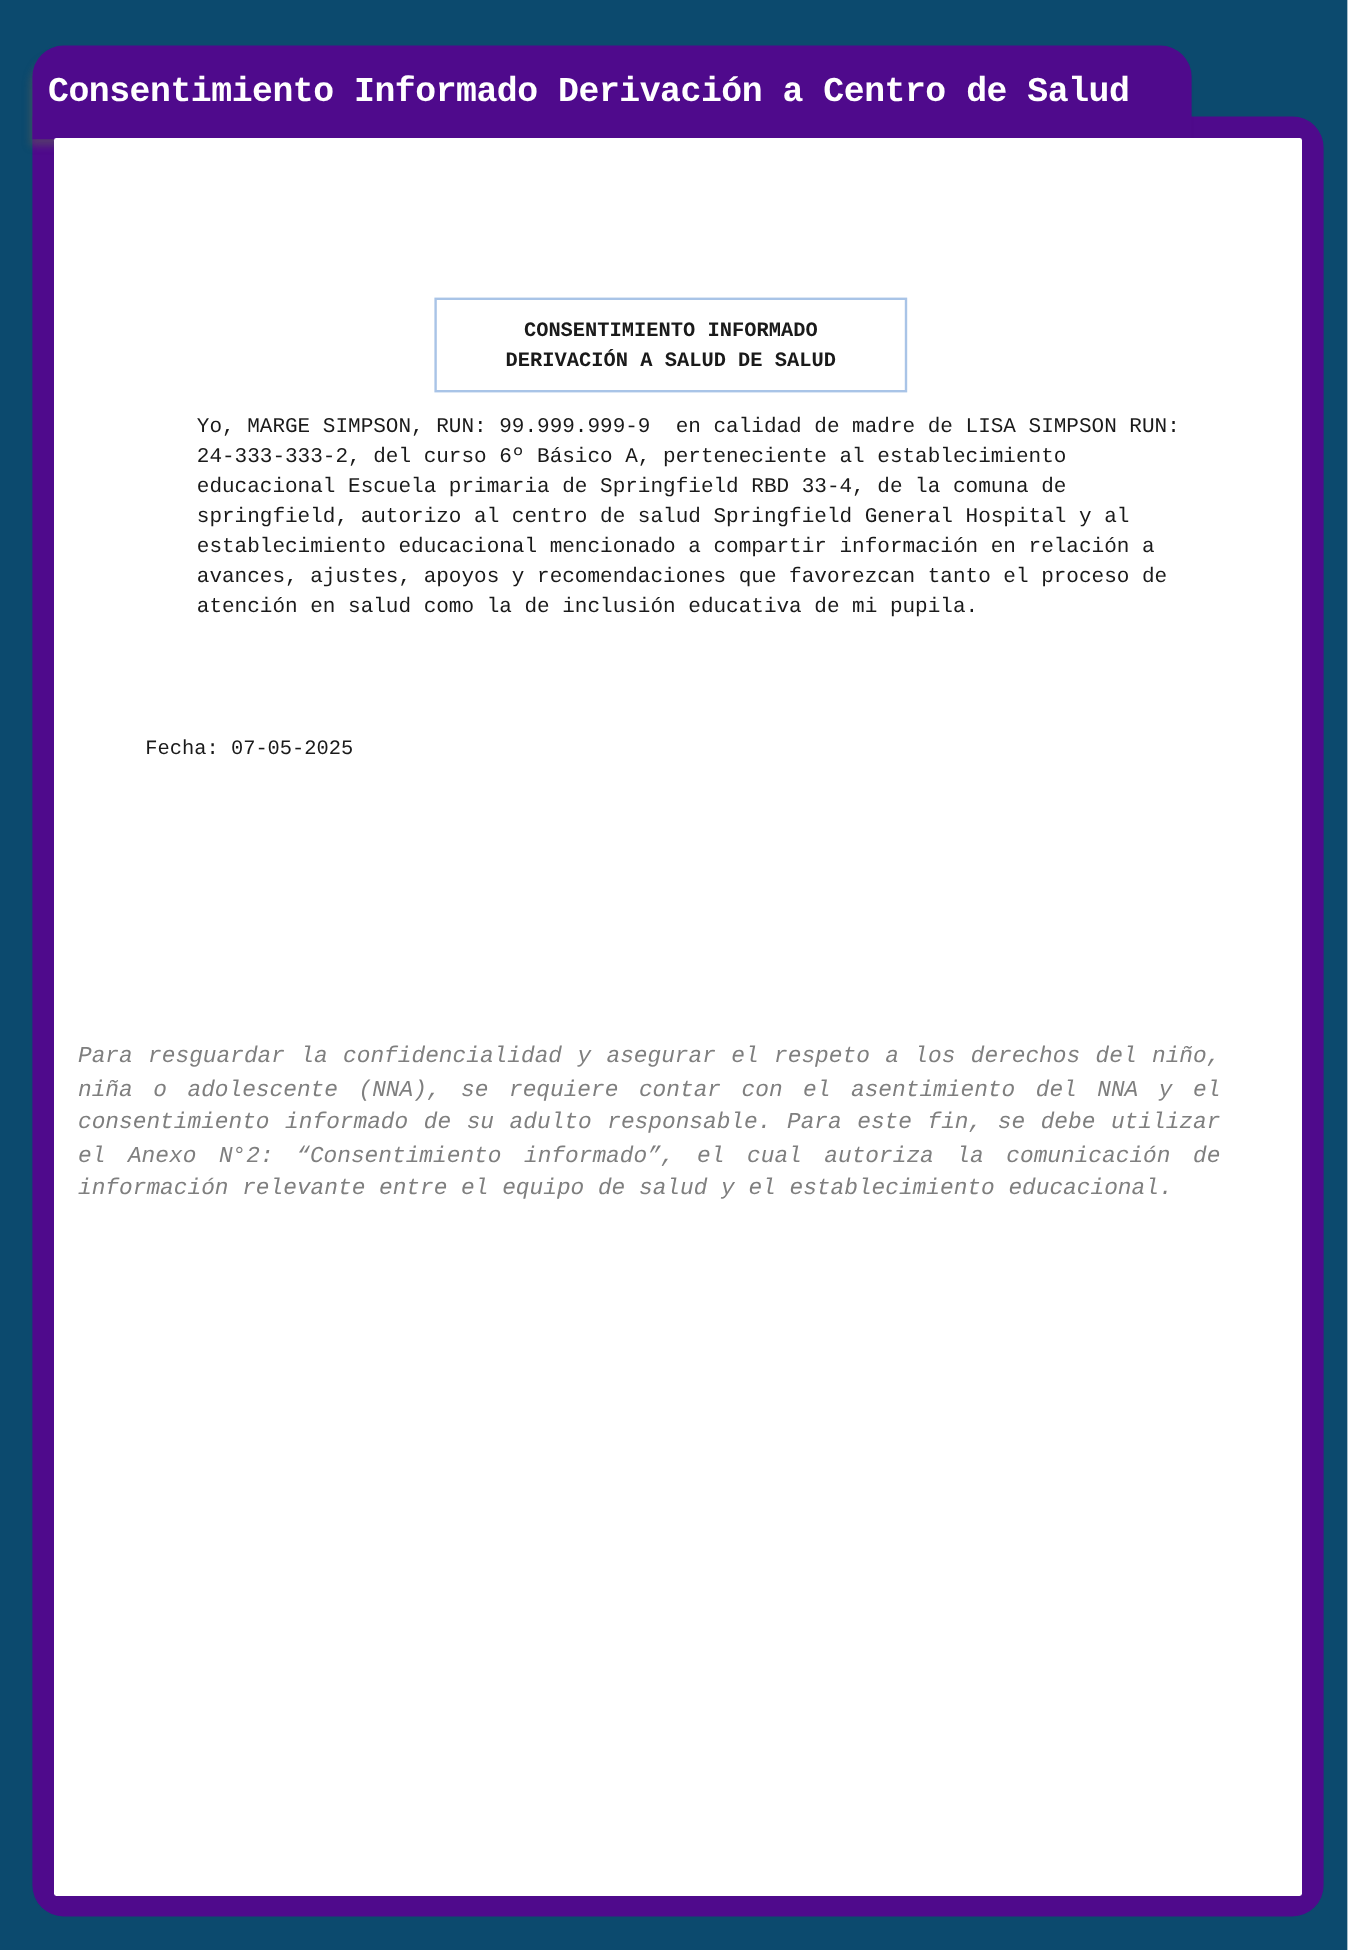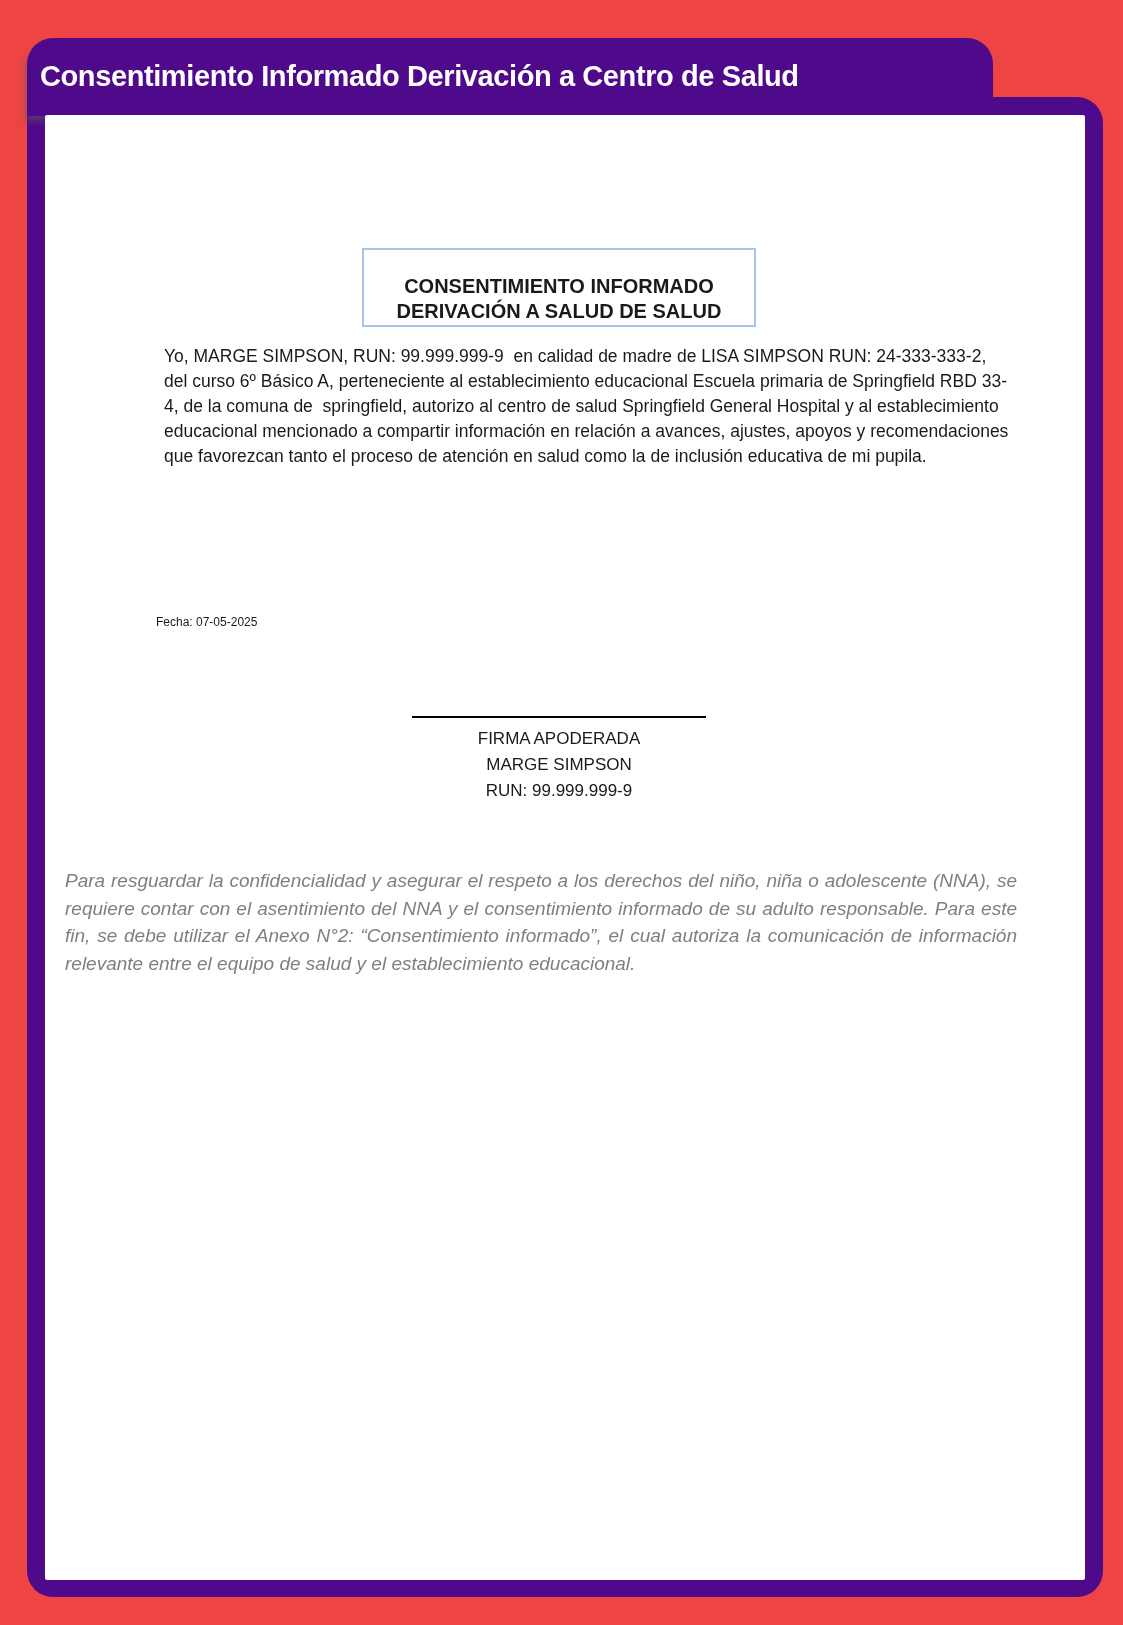--- a/index.html
+++ b/index.html
@@ -8,21 +8,21 @@
     --footnote-gray: #7F7F7F;
     --ink: #1a1a1a;
   }
   * { margin: 0; padding: 0; box-sizing: border-box; }
   html, body {
     width: 1123px; height: 1625px;
     background: #ffffff;
     font-family: "Liberation Sans", "DejaVu Sans", sans-serif;
     overflow: hidden;
   }
-  .page { position: relative; width: 1123px; height: 1625px; background: #ef4444; }
+  .page { position: relative; width: 1123px; height: 1625px; background: #0c4a6e; font-family: Liberation Mono, monospace; }
 
   
   .frame {
     position: absolute;
     left: 27px; top: 97px;
     width: 1076px; height: 1500px;
     background: var(--purple);
     border-radius: 0 26px 26px 26px;
   }
   
@@ -53,44 +53,43 @@
     white-space: nowrap;
   }
 
   
   .title-box {
     position: absolute;
     left: 317px; top: 133px;
     width: 394px; height: 79px;
     border: 2px solid var(--box-border);
     text-align: center;
-    padding-top: 24px;
-    font-size: 20px;
+    padding-top: 14px;
+    font-size: 17px;
     font-weight: bold;
     line-height: 25px;
     color: var(--ink);
   }
 
   .body-par {
     position: absolute;
     left: 76px; top: 229px;
     width: 848px;
     font-size: 17.5px;
     line-height: 25px;
     color: var(--ink);
     white-space: pre-wrap;
     margin-left: 43px;
   }
 
   .date-line {
     position: absolute;
     left: 76px; top: 500px;
-    font-size: 12px;
+    font-size: 17px;
     color: var(--ink);
-    margin-left: 35px;
   }
 
   .sig-block {
     position: absolute;
     left: 367px; top: 601px;
     width: 294px;
     text-align: center;
     font-size: 17px;
     line-height: 26px;
     color: var(--ink);
@@ -127,24 +126,18 @@
 
     <div class="title-box">
       <div>CONSENTIMIENTO INFORMADO</div>
       <div>DERIVACIÓN A SALUD DE SALUD</div>
     </div>
 
     <p class="body-par">Yo, MARGE SIMPSON, RUN: 99.999.999-9  en calidad de madre de LISA SIMPSON RUN: 24-333-333-2, del curso 6º Básico A, perteneciente al establecimiento educacional Escuela primaria de Springfield RBD 33-4, de la comuna de  springfield, autorizo al centro de salud Springfield General Hospital y al establecimiento educacional mencionado a compartir información en relación a avances, ajustes, apoyos y recomendaciones que favorezcan tanto el proceso de atención en salud como la de inclusión educativa de mi pupila.</p>
 
     <div class="date-line">Fecha: 07-05-2025</div>
 
-    <div class="sig-block">
-      <div class="sig-line"></div>
-      <div>FIRMA APODERADA</div>
-      <div>MARGE SIMPSON</div>
-      <div>RUN: 99.999.999-9</div>
-    </div>
 
     <p class="footnote">Para resguardar la confidencialidad y asegurar el respeto a los derechos del niño, niña o adolescente (NNA), se requiere contar con el asentimiento del NNA y el consentimiento informado de su adulto responsable. Para este fin, se debe utilizar el Anexo N°2: “Consentimiento informado”, el cual autoriza la comunicación de información relevante entre el equipo de salud y el establecimiento educacional.</p>
 
   </div>
 
 </div>
 
 </body></html>

